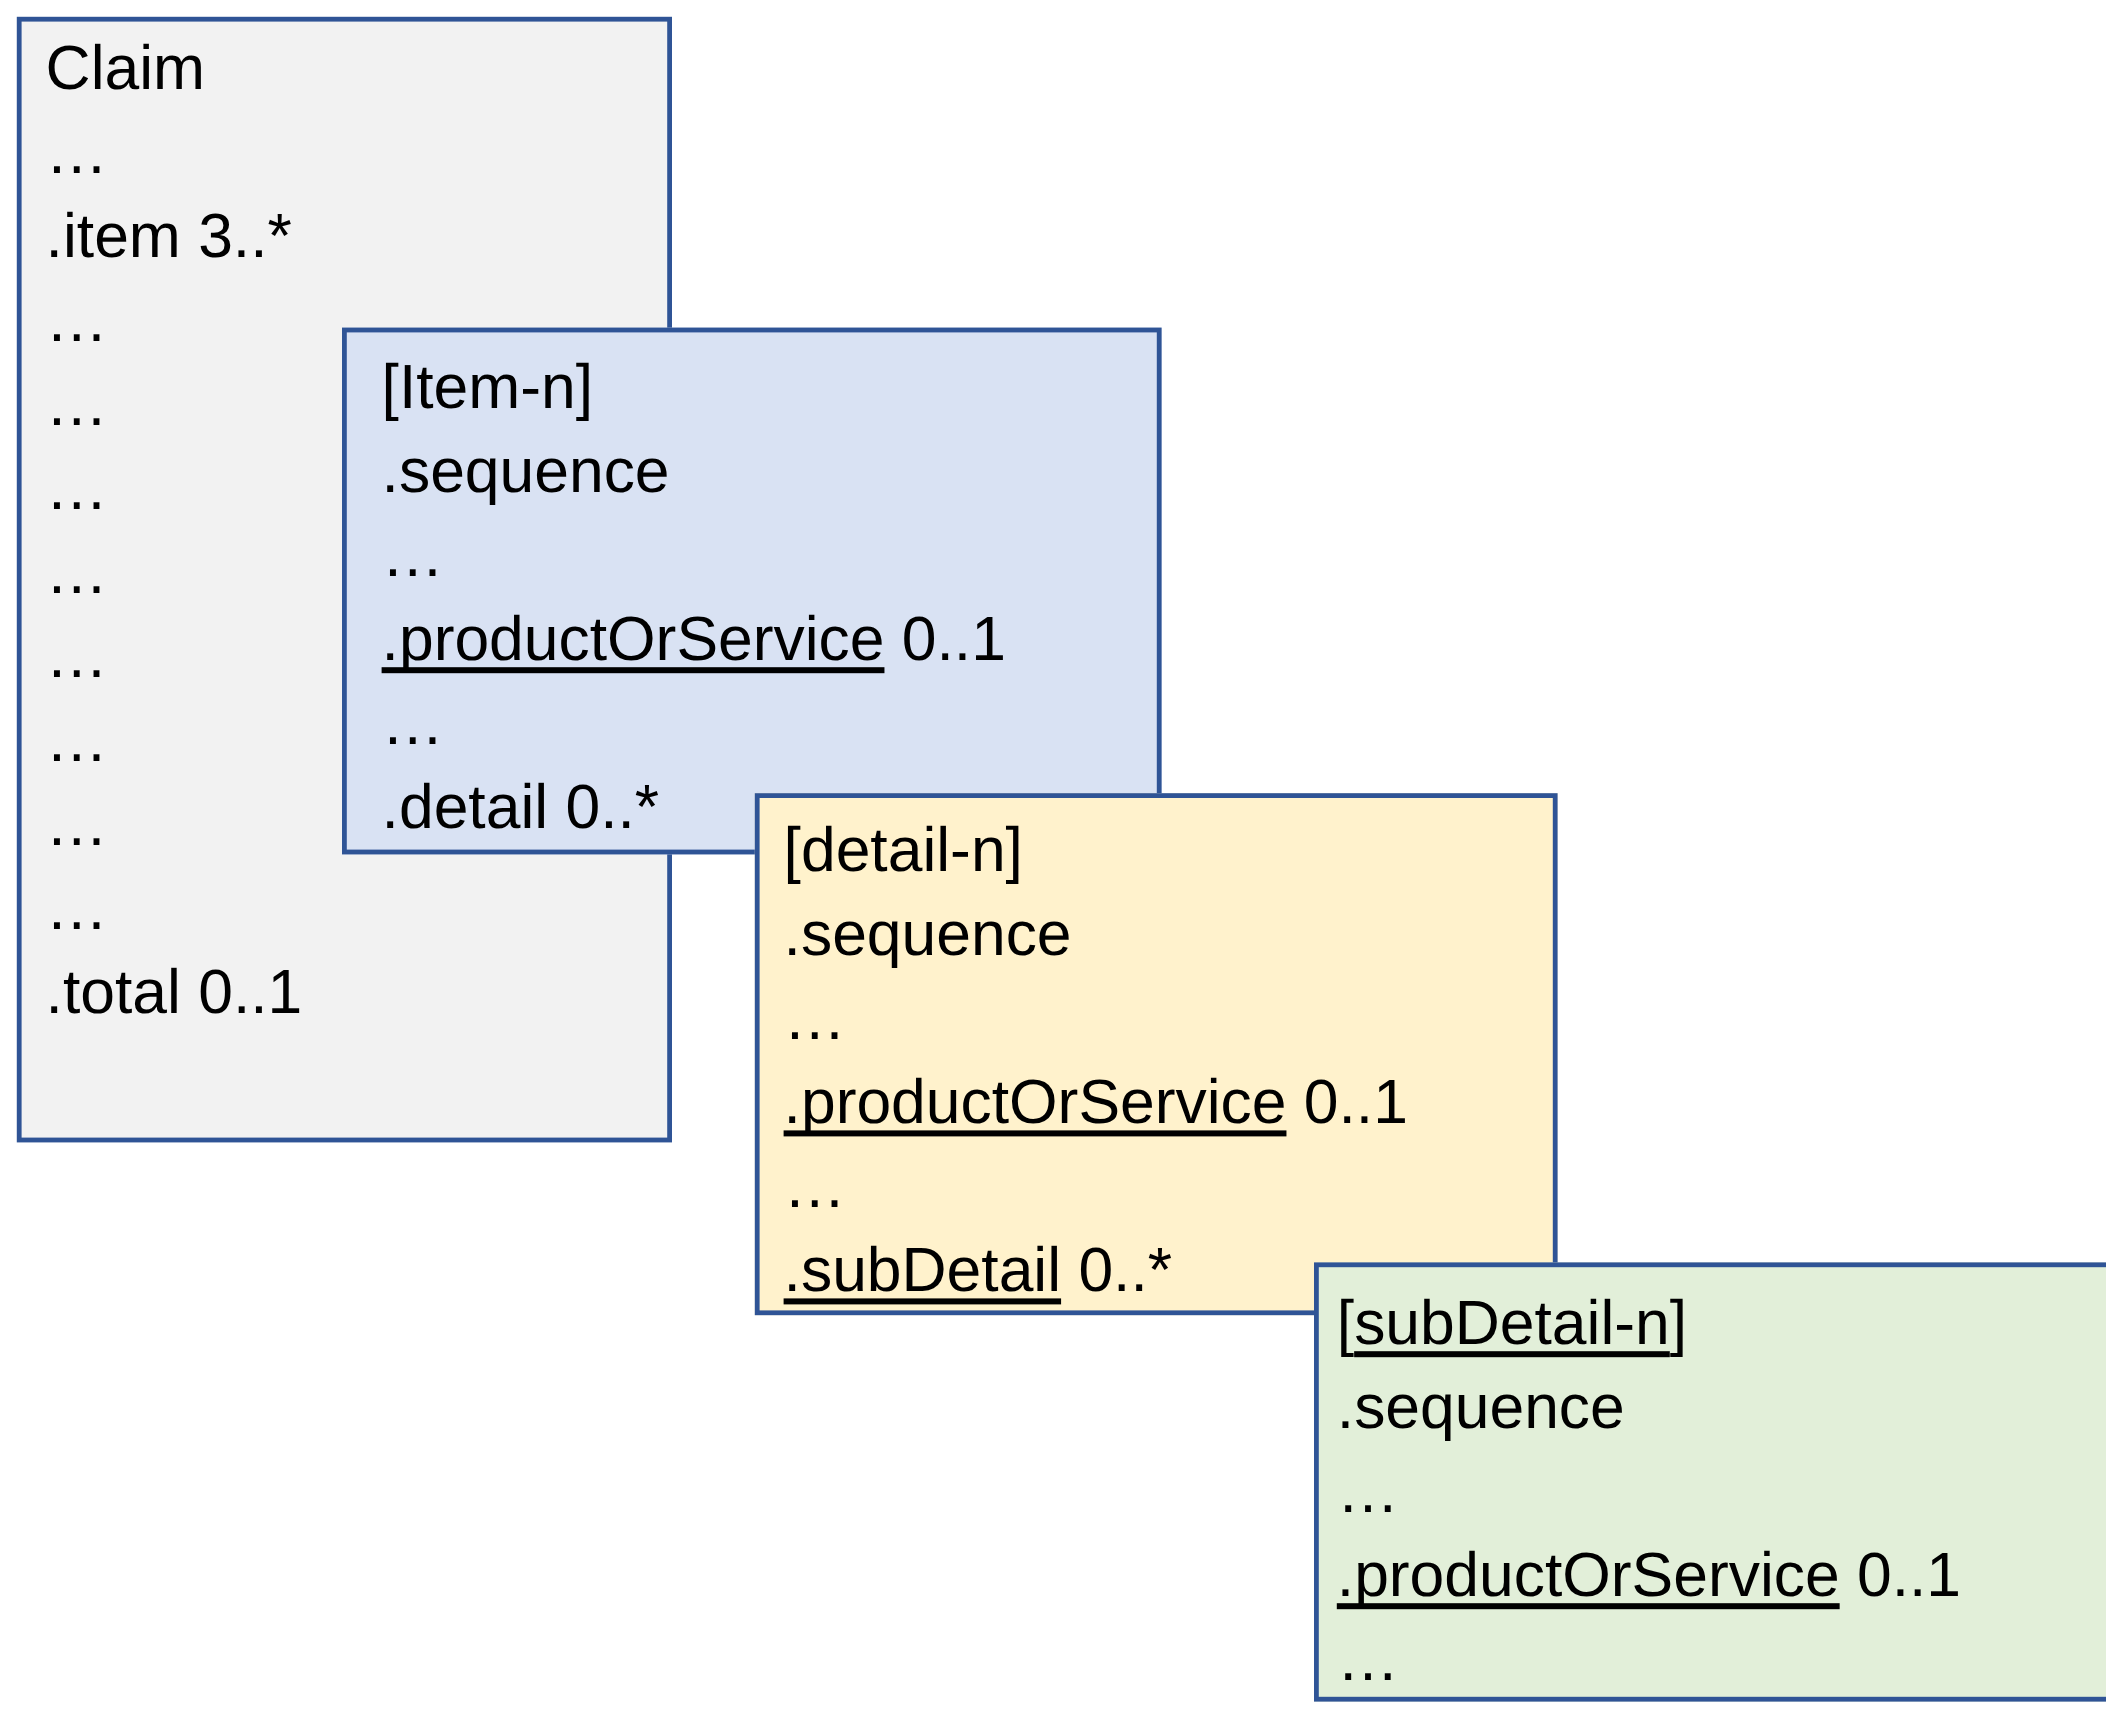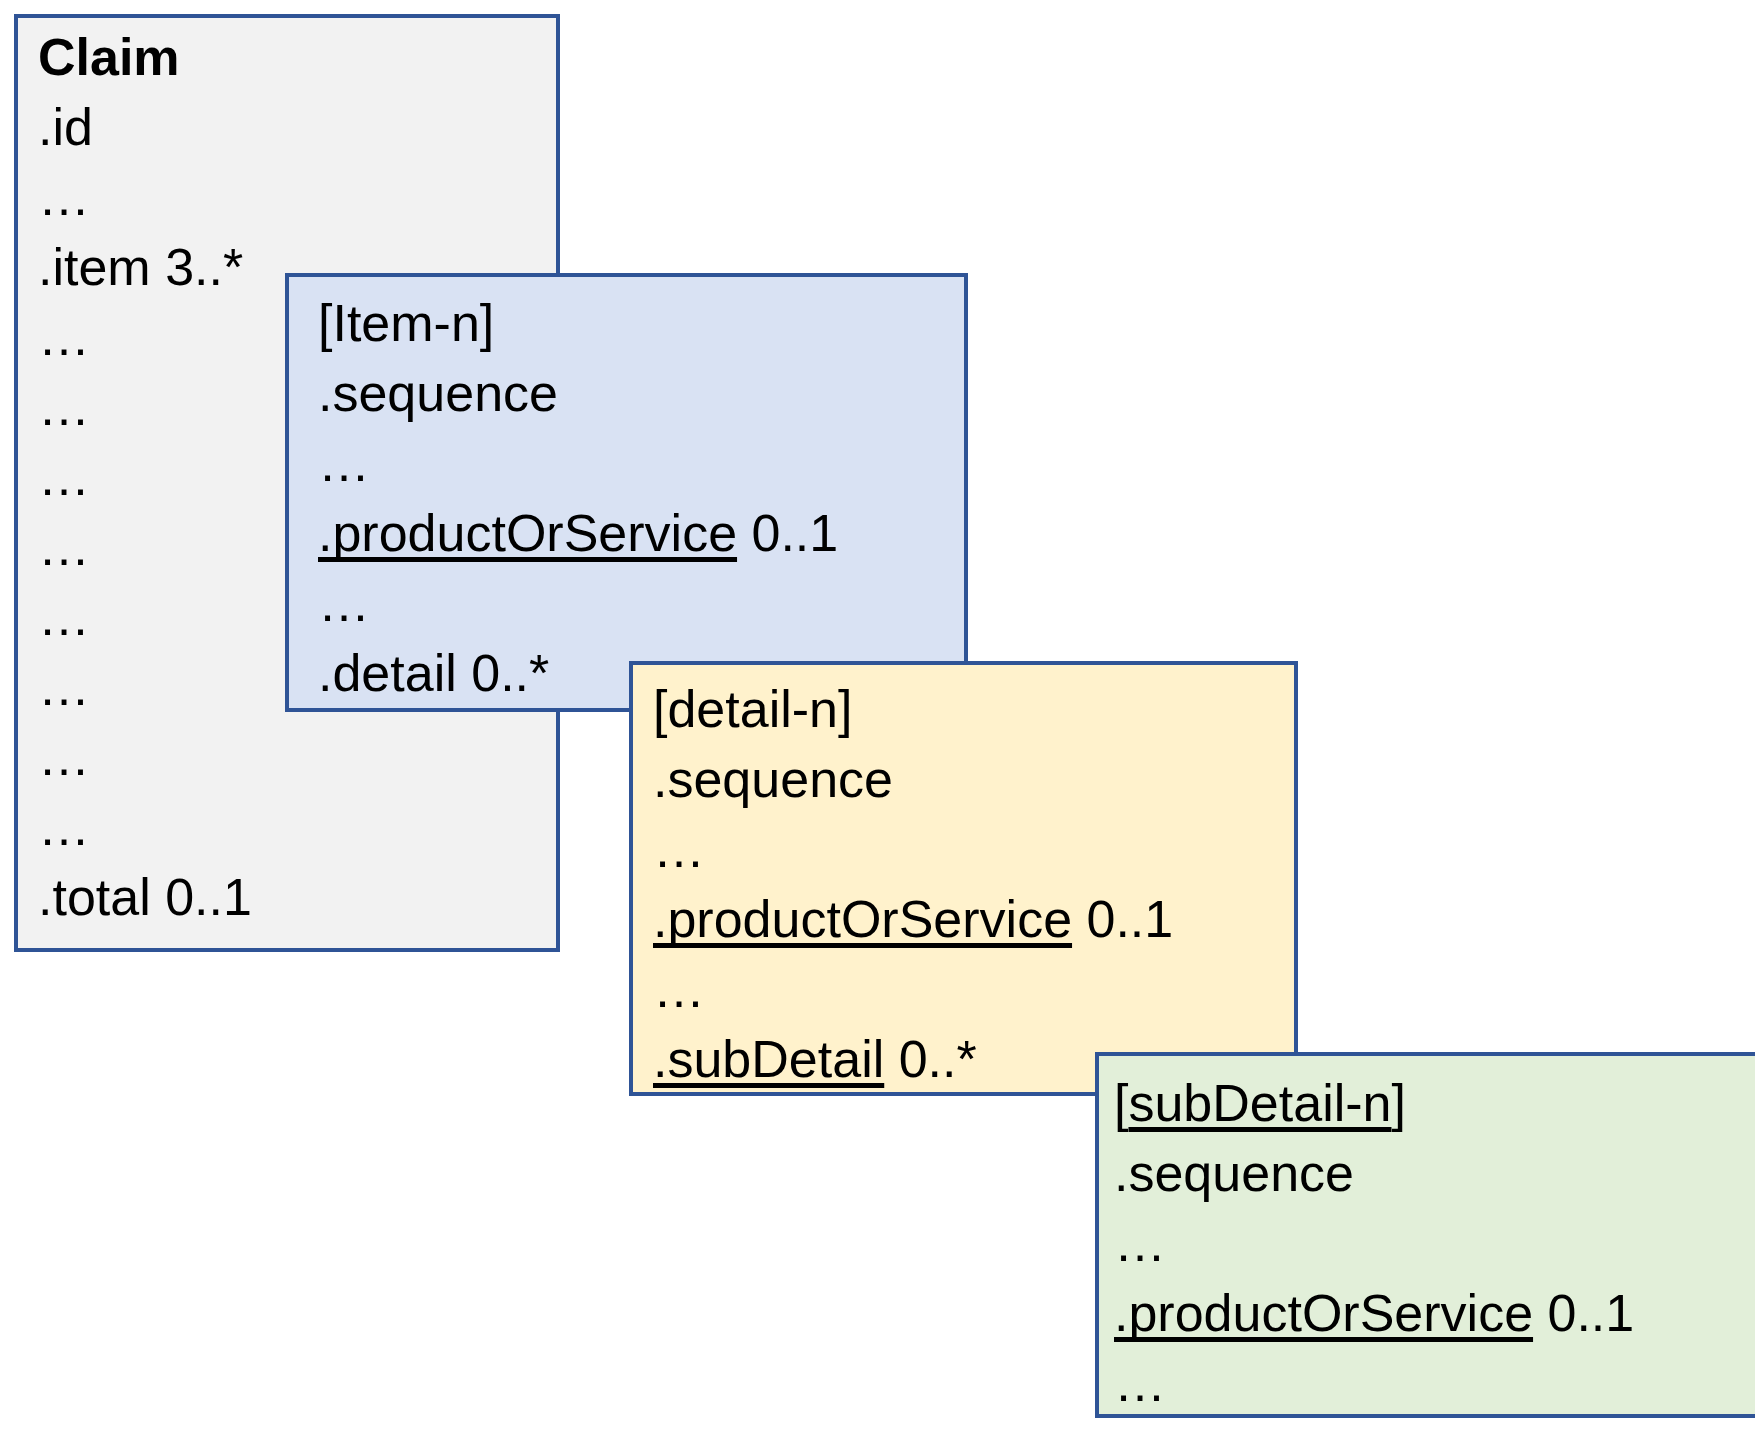--- a/index.html
+++ b/index.html
@@ -18,21 +18,21 @@
   }
   .box {
     position: absolute;
     box-sizing: border-box;
     border: 4px solid #2F5496;
     font-size: 52px;
     line-height: 70px;
     white-space: nowrap;
   }
   .line { height: 70px; }
-  .title { font-weight: bold; }
+  .title { font-weight: normal; }
 
   
   .box-claim {
     left: 14px; top: 14px;
     width: 546px; height: 938px;
     background: #F2F2F2;
     padding: 4px 10px 0 20px;
     z-index: 1;
   }
   
@@ -71,21 +71,20 @@
     text-decoration: underline;
   }
 </style>
 </head>
 <body>
 
 <div class="stage">
 
   <div class="box box-claim">
     <div class="line title">Claim</div>
-    <div class="line">.id</div>
     <div class="line">…</div>
     <div class="line">.item 3..*</div>
     <div class="line">…</div>
     <div class="line">…</div>
     <div class="line">…</div>
     <div class="line">…</div>
     <div class="line">…</div>
     <div class="line">…</div>
     <div class="line">…</div>
     <div class="line">…</div>

